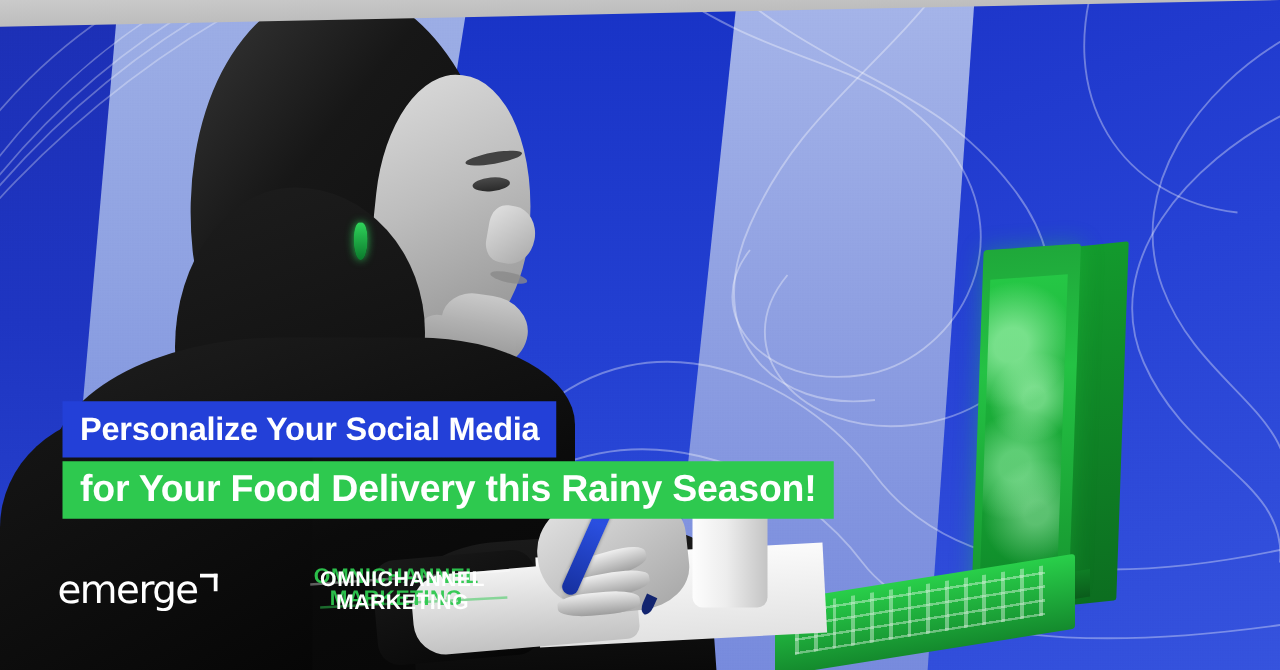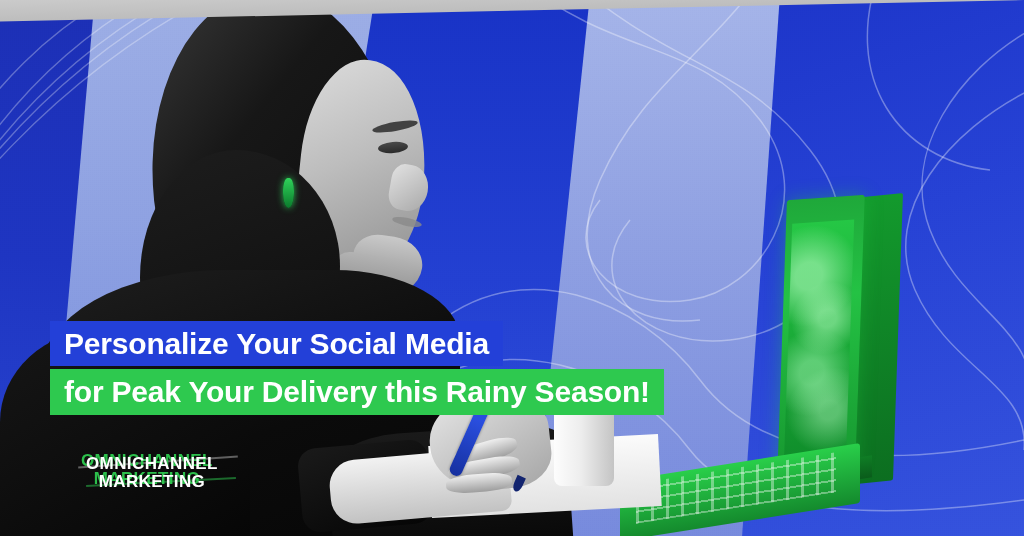--- a/index.html
+++ b/index.html
@@ -215,21 +215,21 @@
     background:linear-gradient(180deg,#0f7d25,#0a5c1b);transform:skewY(-9deg);
   }
 
   
   .banner{
     position:absolute;display:flex;align-items:center;
     color:#ffffff;font-weight:bold;letter-spacing:-.2px;white-space:nowrap;
   }
   .banner-blue{
     left:50px;top:321px;height:45px;padding:0 14px;
-    background:#2340d8;font-size:30px;
+    background:#2340d8;font-size:26px;
   }
   .banner-green{
     left:50px;top:369px;height:46px;padding:0 14px;
     background:#2ec94f;font-size:30px;
   }
 
   
   .logos{position:absolute;left:46px;top:455px;display:flex;align-items:center;gap:42px;}
   .emerge{position:relative;display:flex;align-items:flex-start;}
   .emerge-word{
@@ -336,25 +336,29 @@
   <div class="finger f1"></div>
   <div class="finger f2"></div>
   <div class="finger f3"></div>
   <div class="pen"></div>
   <div class="pen-tip"></div>
 
   <div class="banner banner-blue">
     <span>Personalize Your Social Media</span>
   </div>
   <div class="banner banner-green">
-    <span>for Peak Your Delivery this Rainy Season!</span>
+    <span>for Your Food Delivery this Rainy Season!</span>
   </div>
 
   <div class="logos">
 
+    <div class="emerge">
+      <span class="emerge-word">emerge</span>
+      <span class="emerge-mark"></span>
+    </div>
 
     <div class="omni">
       <div class="omni-slash"></div>
       <div class="omni-slash2"></div>
       <div class="omni-ghost" aria-hidden="true">
         <div>OMNICHANNEL</div>
         <div>MARKETING</div>
       </div>
       <div class="omni-main">
         <div>OMNICHANNEL</div>

